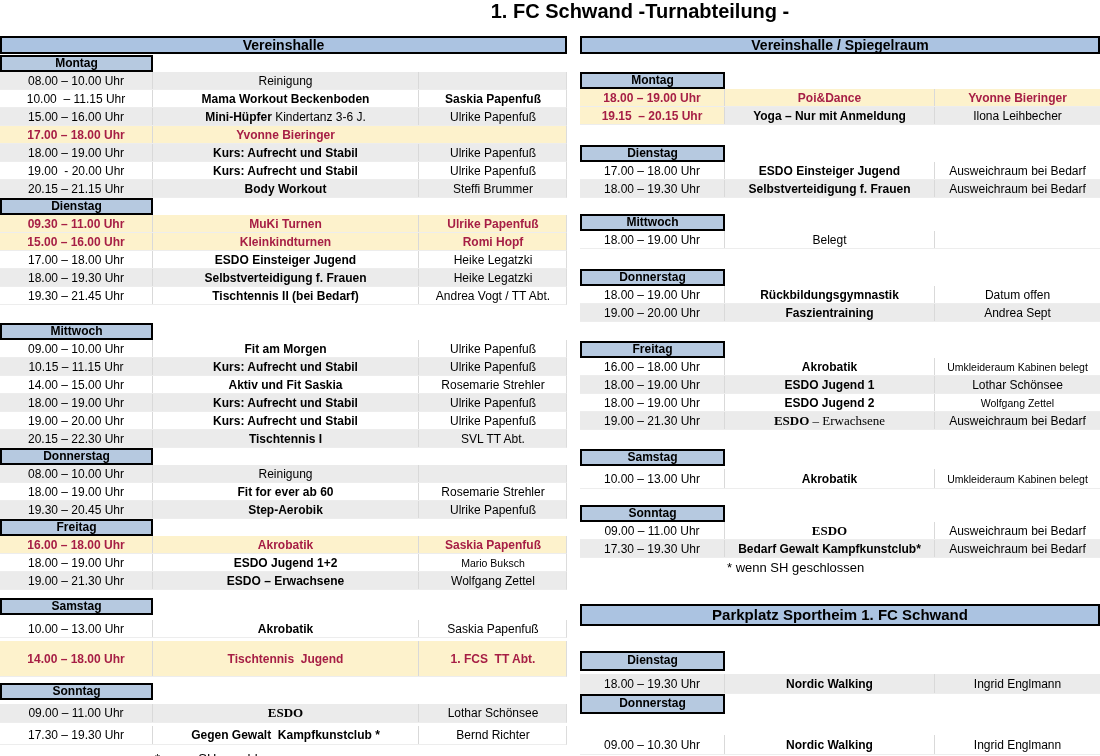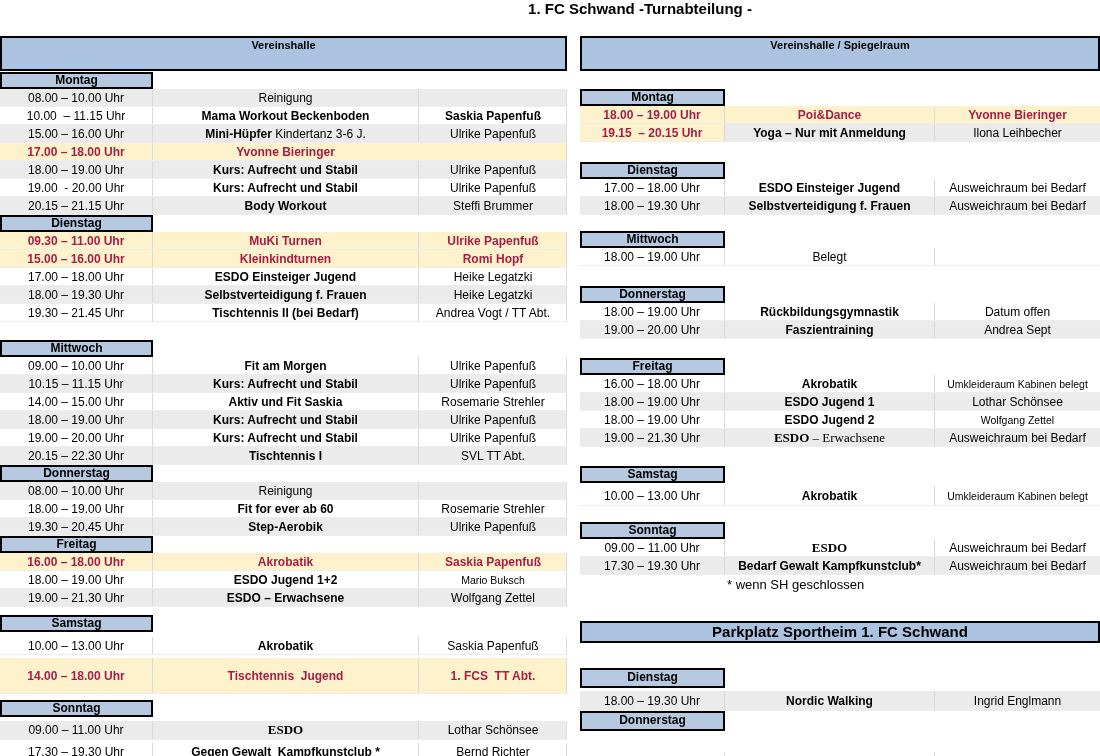--- a/index.html
+++ b/index.html
@@ -4,30 +4,30 @@
 <style>
   html,body { margin:0; padding:0; }
   body {
     width:1100px; height:756px; position:relative;
     background:#ffffff; color:#000000;
     font-family:"Liberation Sans", sans-serif;
     overflow:hidden;
   }
   .title {
     position:absolute; top:0; left:180px; width:920px;
-    text-align:center; font-weight:bold; font-size:15px;
+    text-align:center; font-weight:bold; font-size:20px;
   }
   .col { position:absolute; top:36px; }
   .col-left  { left:0;    width:567px; }
   .col-right { left:580px; width:520px; }
 
   .main-header {
-    height:35px; box-sizing:border-box;
+    height:18px; box-sizing:border-box;
     background:#abc3e1; border:2px solid #000;
-    text-align:center; font-weight:bold; font-size:11px; line-height:15px;
+    text-align:center; font-weight:bold; font-size:14px; line-height:15px;
   }
   .park-header { margin-top:30px; height:22px; font-size:15px; line-height:18px; }
 
   .day-bar {
     box-sizing:border-box; height:17px; width:153px;
     background:#b6c9e0; border:2px solid #000;
     text-align:center; font-weight:bold; font-size:12px; line-height:12px;
   }
   .col-right .day-bar { width:145px; }
   .t-park-bar { height:20px !important; line-height:15px !important; }

